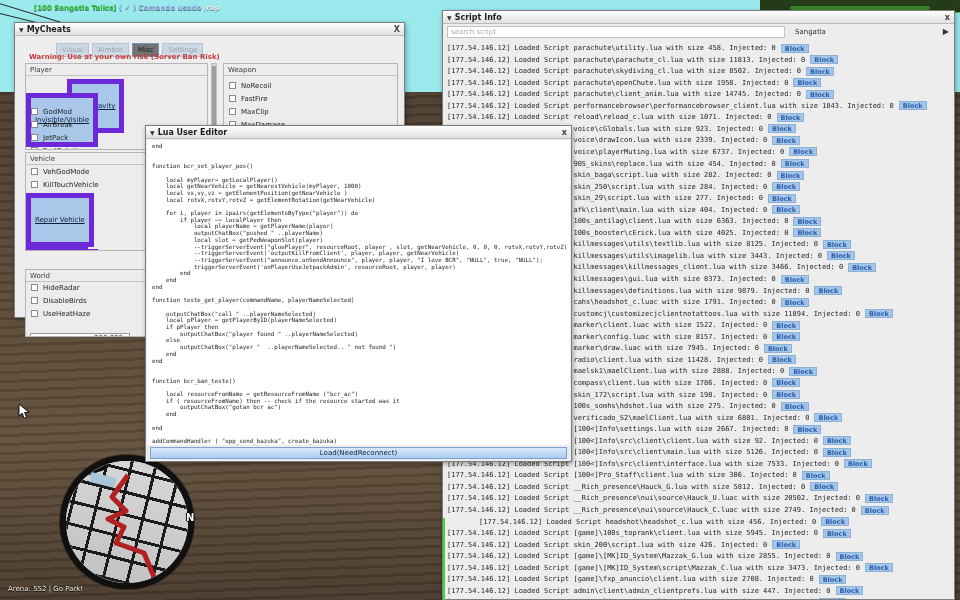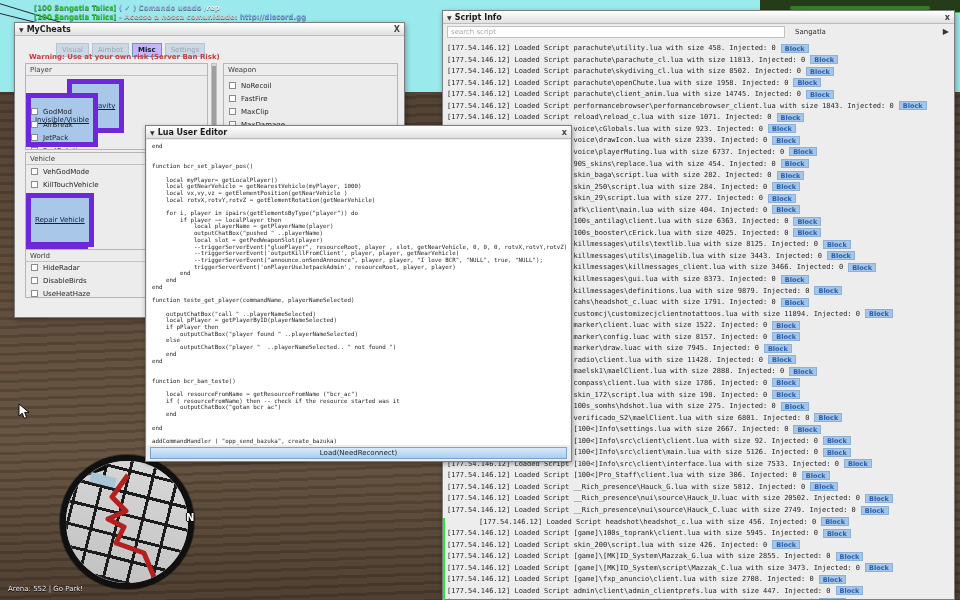--- a/index.html
+++ b/index.html
@@ -40,21 +40,21 @@
   .titlebar { position:relative; height:13px; background:linear-gradient(#ffffff,#e0e0e0); border-bottom:1px solid #bcbcbc;
     display:flex; align-items:center; padding:0 4px; font:bold 8px "DejaVu Sans", sans-serif; color:#1c1c1c; }
   .collapse-ic { font-size:6px; margin-right:3px; color:#333; }
   .close-btn { margin-left:auto; font:bold 8px "DejaVu Sans", sans-serif; color:#444; }
 
   
   #mycheats { left:14px; top:22px; width:391px; height:296px; z-index:6; }
   .tabs { position:absolute; left:41px; top:14px; height:12px; white-space:nowrap; }
   .tab { display:inline-block; margin-right:3px; padding:2px 5px 2px; font:7px "DejaVu Sans", sans-serif;
     background:#ccd8e4; color:#99a6b3; border:1px solid #b6c4d2; }
-  .tab.active { background:#c4b5fd; color:#0e1624; border-color:#6f93bb; font-weight:bold; }
+  .tab.active { background:#737373; color:#0e1624; border-color:#6f93bb; font-weight:normal; }
   .warning { position:absolute; left:14px; top:30px; font:bold 7px "DejaVu Sans", sans-serif; color:#c63b3b; }
   .groupbox { position:absolute; border:1px solid #b5b5b5; background:#ececec; overflow:hidden; }
   .gb-label { font:7px "DejaVu Sans", sans-serif; color:#3a3a3a; padding:2px 4px 1px; border-bottom:1px solid #c3c3c3; }
   .checkrow { display:flex; align-items:center; height:13px; padding-left:5px; font:7px "DejaVu Sans", sans-serif; color:#242424; }
   .checkbox { width:7px; height:7px; background:#fff; border:1px solid #8b8b8b; margin-right:5px; flex:0 0 auto; }
   .bluebtn { display:block; background:#a9c8e9; border:5px solid #6d28d9; color:#10203f;
     font:7px "DejaVu Sans", sans-serif; padding:18px 4px; white-space:nowrap; width:max-content; margin:2px 0 0 0;text-decoration:underline; }
   .numfield { background:#fff; border:1px solid #9a9a9a; font:7px "DejaVu Sans", sans-serif; color:#222;
     text-align:right; padding:0 6px 0 2px;margin-top:16px; }
   .vscroll { position:absolute; width:6px; background:#d9d9d9; border:1px solid #c0c0c0; }
@@ -95,21 +95,20 @@
     </div>
   <div class="foliage">
       <div class="foliage-glow"></div>
     </div>
   <div class="wire" style="left:-4px;top:2px;width:150px;transform:rotate(17deg);"></div>
   <div class="wire" style="left:-4px;top:12px;width:125px;transform:rotate(14deg);"></div>
   <div class="accent-line" style="left:443px;top:518px;height:82px;z-index:12;"></div>
 
   <div class="chat">
       <div><span style="color: rgb(56, 201, 63);">[100 Sangatla Talics] </span><span style="color: rgb(159, 179, 232);">( ✓ ) Comando usado </span><span style="color: rgb(242, 242, 242);">/rep</span></div>
-      <div><span style="color: rgb(56, 201, 63);">[100 Sangatla Talics] </span><span style="color: rgb(207, 207, 207);">- Acesse a nossa comunidade: </span><span style="color: rgb(125, 167, 224);">http://discord.gg</span></div>
     </div>
 
   <div class="radar">
     <div class="radar-grid"></div>
     <div class="radar-dark"></div>
     <div class="radar-block"></div>
     <svg width="122" height="122" viewBox="0 0 122 122">
       <path d="M62,14 L46,36 L60,50 L42,58 L58,66 L50,82 L78,92 L88,116" fill="none" stroke="#b22020" stroke-width="5" stroke-linejoin="round"></path>
     </svg>
   </div>
@@ -164,21 +163,21 @@
         </div>
       <div style="position:absolute;left:0;top:38px;">
           <div class="bluebtn">Repair Vehicle</div>
           <div class="bluebtn">Turn Vehicle On</div>
           <div class="bluebtn">Plant a Bomb</div>
           <div class="bluebtn">Lock Car</div>
         </div>
       <div class="bluebtn" style="position:absolute;left:0;top:90px;width:62px;height:12px;"></div>
     </div>
 
-    <div class="groupbox" style="left:10px;top:226px;width:183px;height:49px;">
+    <div class="groupbox" style="left:10px;top:246px;width:183px;height:68px;">
       <div class="gb-label">World</div>
       <div style="position:absolute;left:0;top:11px;right:0;">
           <div class="checkrow">
             <span class="checkbox"></span>
             <span>HideRadar</span>
           </div>
           <div class="checkrow">
             <span class="checkbox"></span>
             <span>DisableBirds</span>
           </div>

